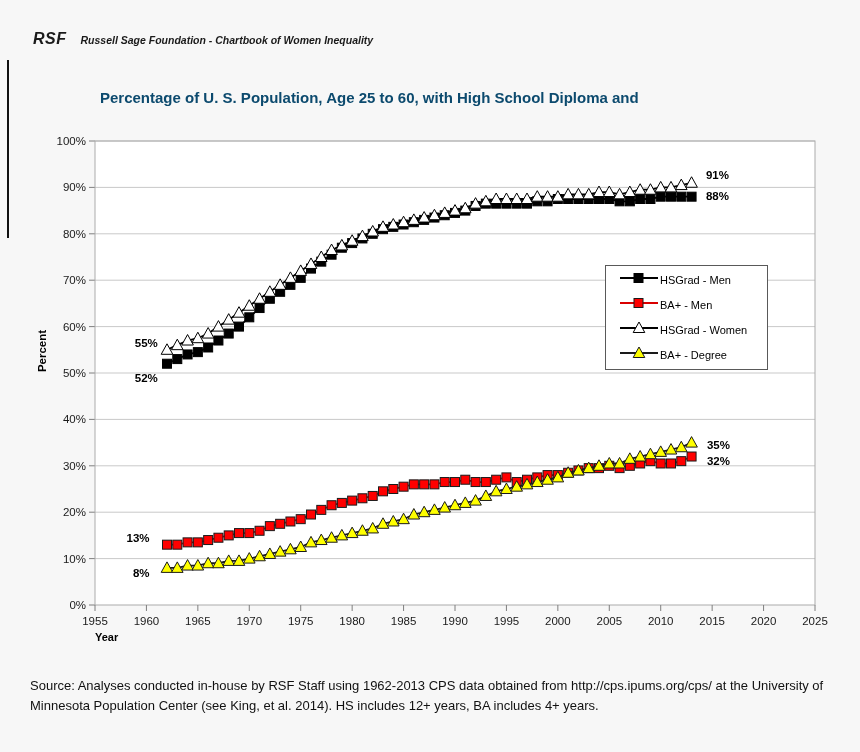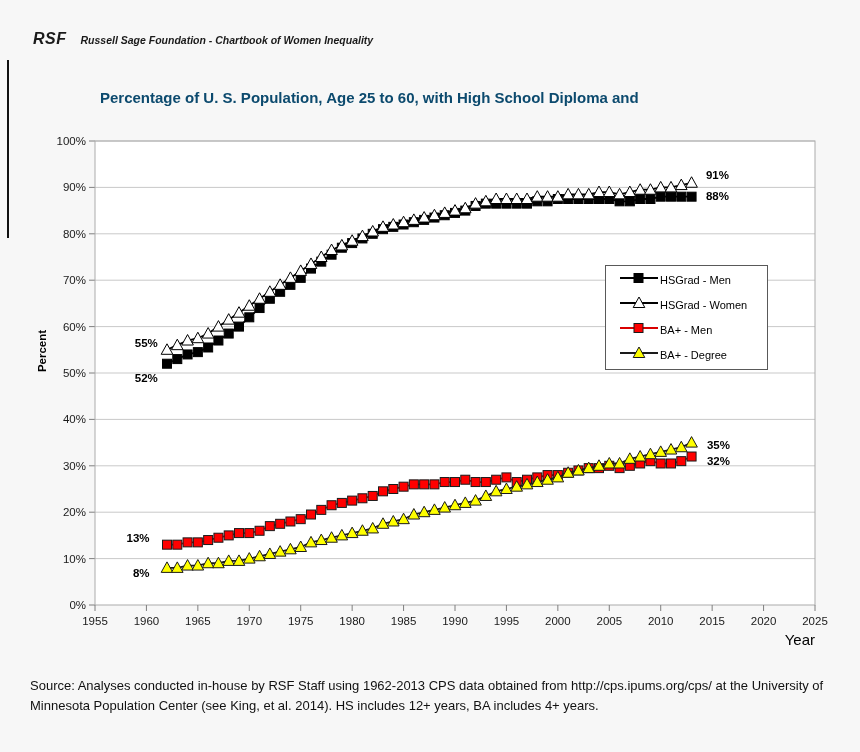--- a/index.html
+++ b/index.html
@@ -23,22 +23,22 @@
     position:absolute;left:100px;top:88px;width:640px;
     font-size:15px;font-weight:bold;line-height:20px;color:#0c4a6e;
   }
   #chart-svg{position:absolute;left:0;top:0;}
   .ylabel{
     position:absolute;left:12px;top:345px;width:60px;
     transform:rotate(-90deg);transform-origin:center;
     font-size:11.5px;font-weight:bold;text-align:center;color:#000;
   }
   .xlabel{
-    position:absolute;left:95px;top:631px;width:720px;text-align:right;
-    font-size:15px;font-weight:normal;color:#000;
+    position:absolute;left:95px;top:631px;width:720px;text-align:left;
+    font-size:11px;font-weight:bold;color:#000;
   }
   .legend{
     position:absolute;left:605px;top:253px;width:163px;height:105px;
     background:#fff;border:1px solid #595959;
     display:flex;flex-direction:column;justify-content:space-around;
     padding:2px 0 2px 14px;box-sizing:border-box;margin-top:12px;
   }
   .legend-row{display:flex;align-items:center;gap:2px;}
   .legend-row .label{font-size:11px;color:#000;}
   .source{
@@ -361,31 +361,31 @@
 <div class="legend">
   <div class="legend-row">
     <span class="legend-marker"><svg width="38" height="14">
           <line x1="0" y1="7" x2="38" y2="7" stroke="#000000" stroke-width="1.8"></line>
           <rect x="14" y="2.5" width="9" height="9" fill="#000000" stroke="#000000" stroke-width="1"></rect>
         </svg></span>
     <span class="label">HSGrad - Men</span>
   </div>
   <div class="legend-row">
     <span class="legend-marker"><svg width="38" height="14">
+          <line x1="0" y1="7" x2="38" y2="7" stroke="#d90000" stroke-width="1.8"></line>
+          <rect x="14" y="2.5" width="9" height="9" fill="#ff0000" stroke="#1a1a1a" stroke-width="1"></rect>
+        </svg></span>
+    <span class="label">BA+ - Men</span>
+  </div>
+  <div class="legend-row">
+    <span class="legend-marker"><svg width="38" height="14">
           <line x1="0" y1="7" x2="38" y2="7" stroke="#000000" stroke-width="1.8"></line>
           <path d="M 19 1 L 13.2 11.5 L 24.8 11.5 Z" fill="#ffffff" stroke="#000000" stroke-width="1"></path>
         </svg></span>
     <span class="label">HSGrad - Women</span>
-  </div>
-  <div class="legend-row">
-    <span class="legend-marker"><svg width="38" height="14">
-          <line x1="0" y1="7" x2="38" y2="7" stroke="#d90000" stroke-width="1.8"></line>
-          <rect x="14" y="2.5" width="9" height="9" fill="#ff0000" stroke="#1a1a1a" stroke-width="1"></rect>
-        </svg></span>
-    <span class="label">BA+ - Men</span>
   </div>
   <div class="legend-row">
     <span class="legend-marker"><svg width="38" height="14">
           <line x1="0" y1="7" x2="38" y2="7" stroke="#1a1a1a" stroke-width="1.8"></line>
           <path d="M 19 1 L 13.2 11.5 L 24.8 11.5 Z" fill="#ffff00" stroke="#1a1a1a" stroke-width="1"></path>
         </svg></span>
     <span class="label">BA+ - Degree</span>
   </div>
 </div>
 

